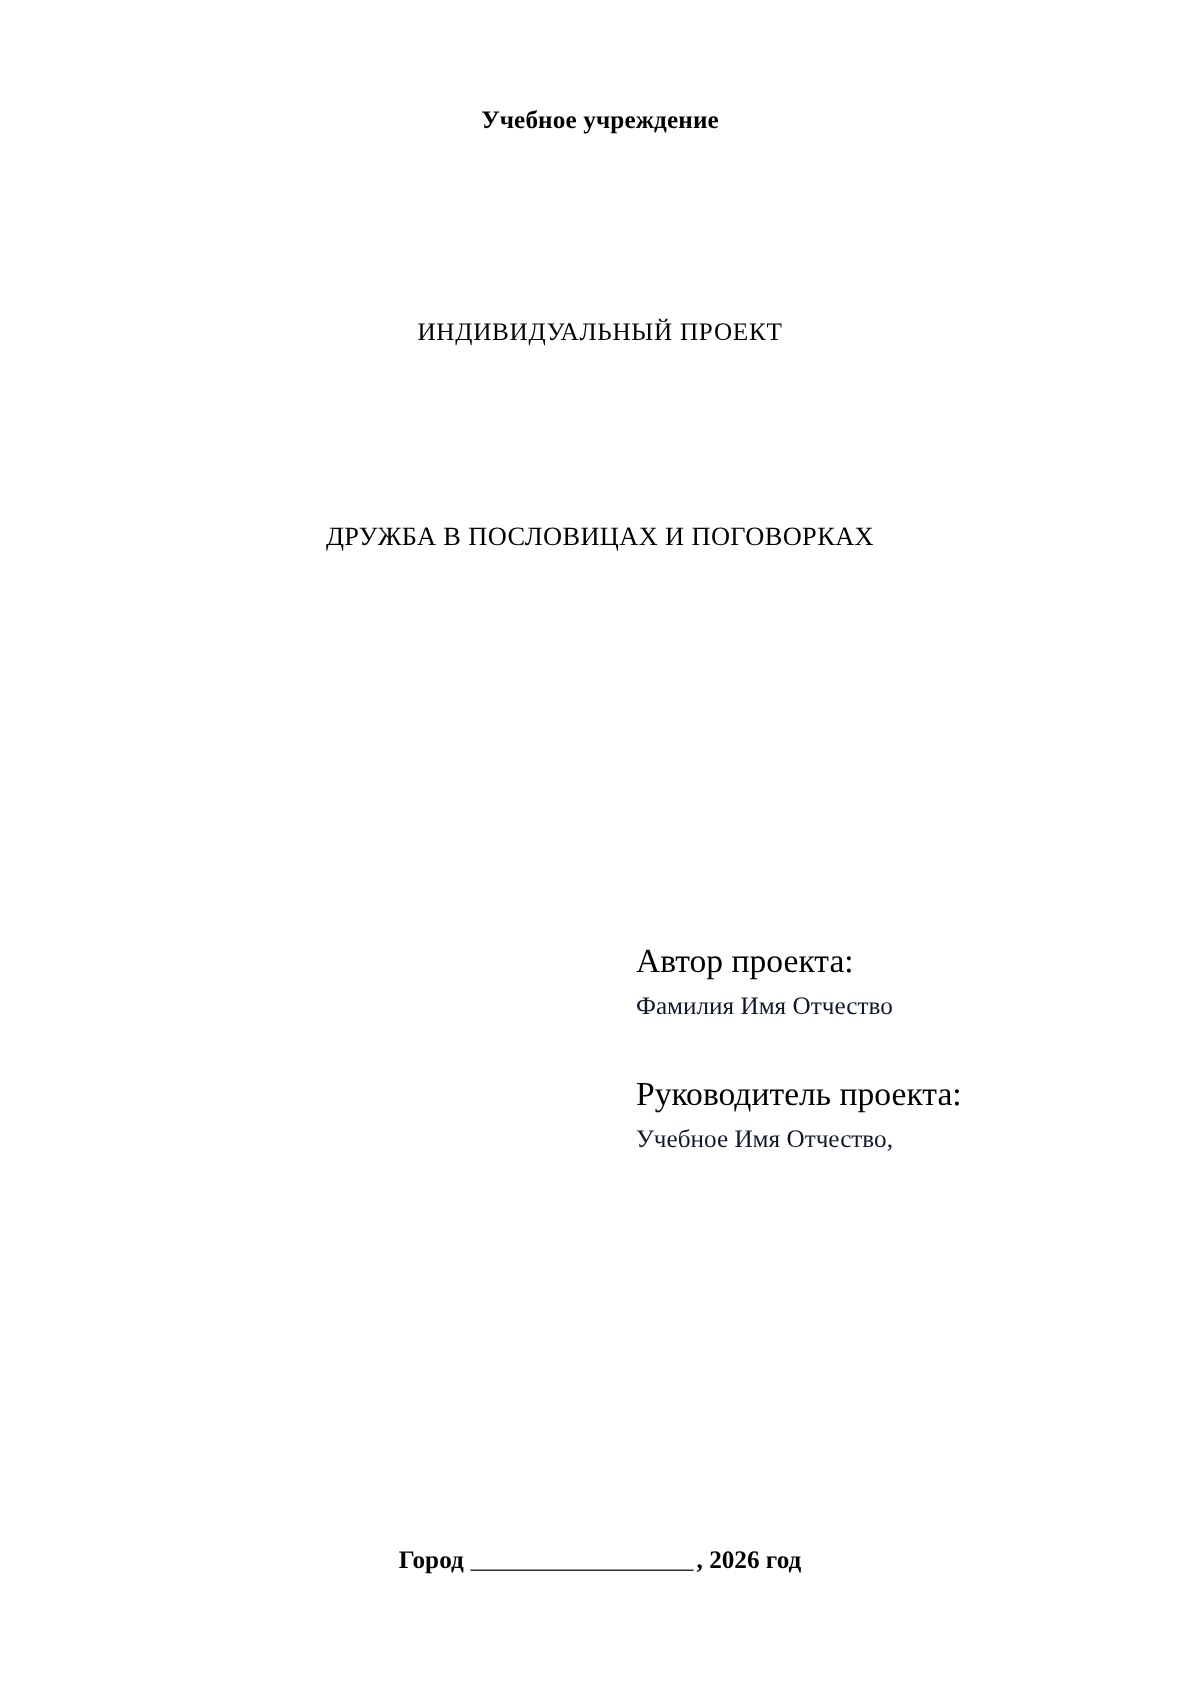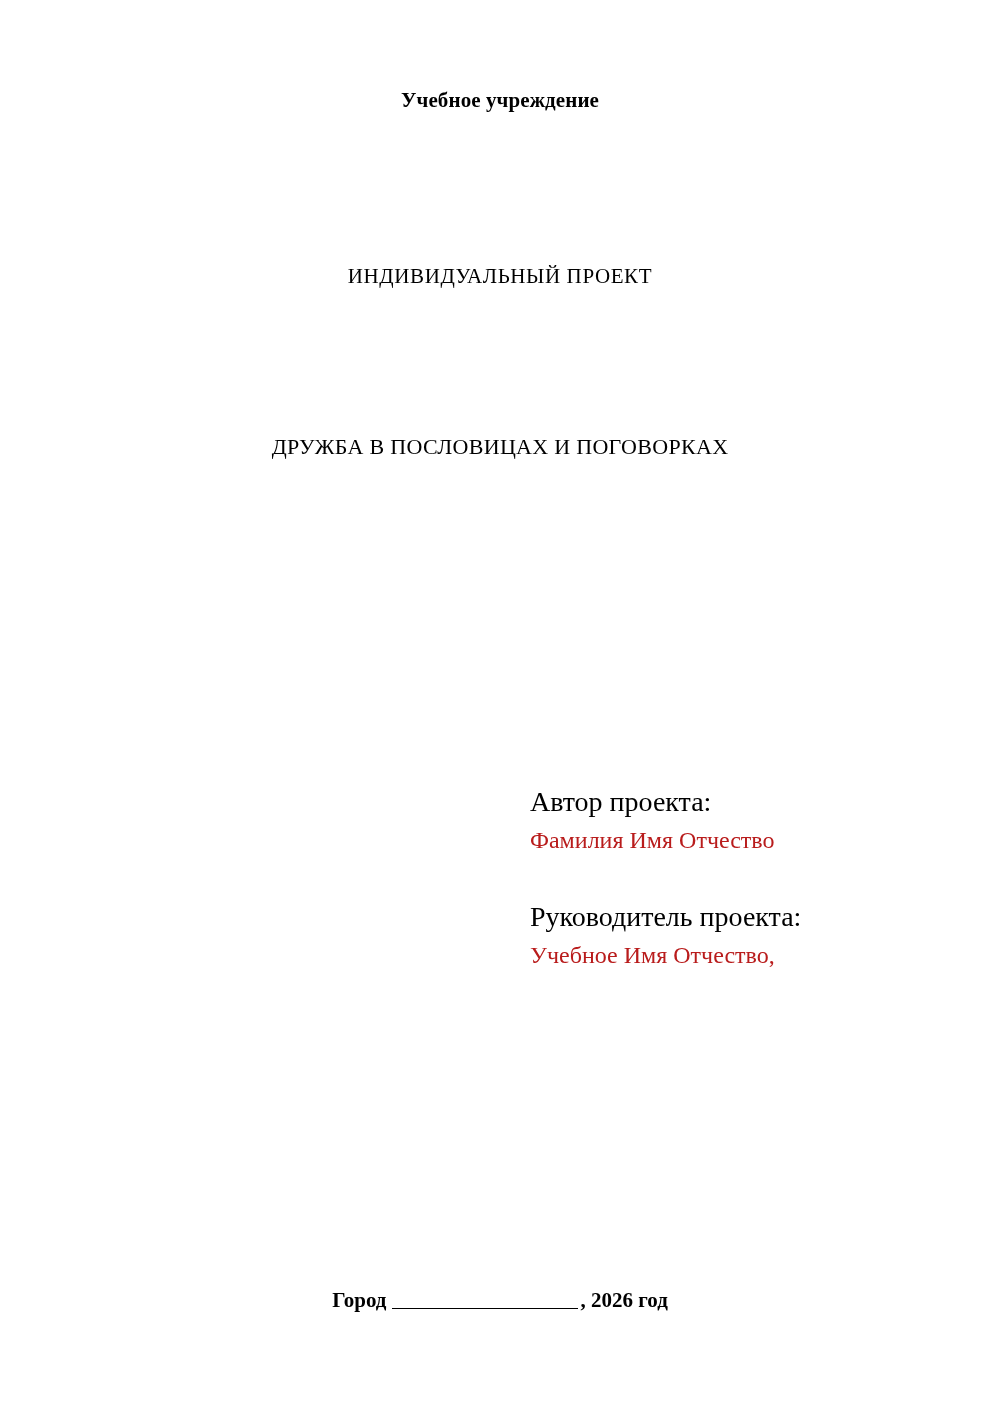--- a/index.html
+++ b/index.html
@@ -69,23 +69,23 @@
     width: 350px;
     text-align: left;
   }
   .meta-label {
     font-size: 28px;
     font-weight: 400;
     color: #000000;
     line-height: 1.45;
   }
   .meta-value {
-    font-size: 24px;
+    font-size: 21px;
     font-weight: 400;
-    color: #b91c1c;
+    color: #0f172a;
     line-height: 1.45;
   }
   .meta-group {
     margin-bottom: 30px;
   }
   .meta-group:last-child {
     margin-bottom: 0;
     margin-top: 40px;
   }
 

